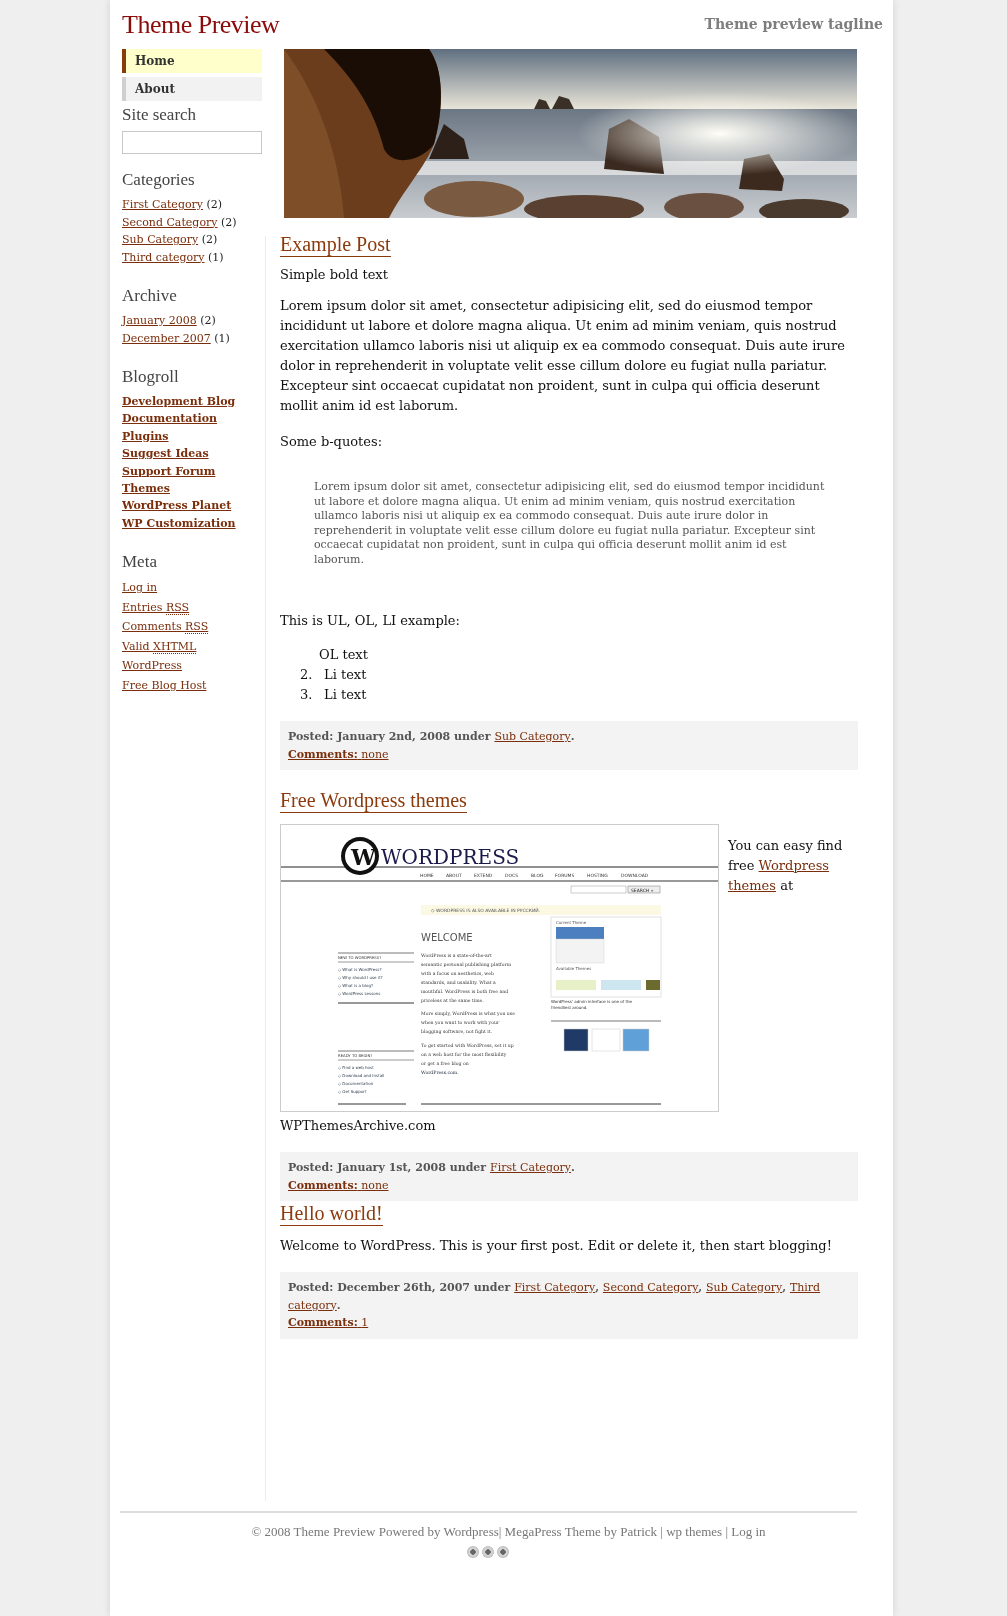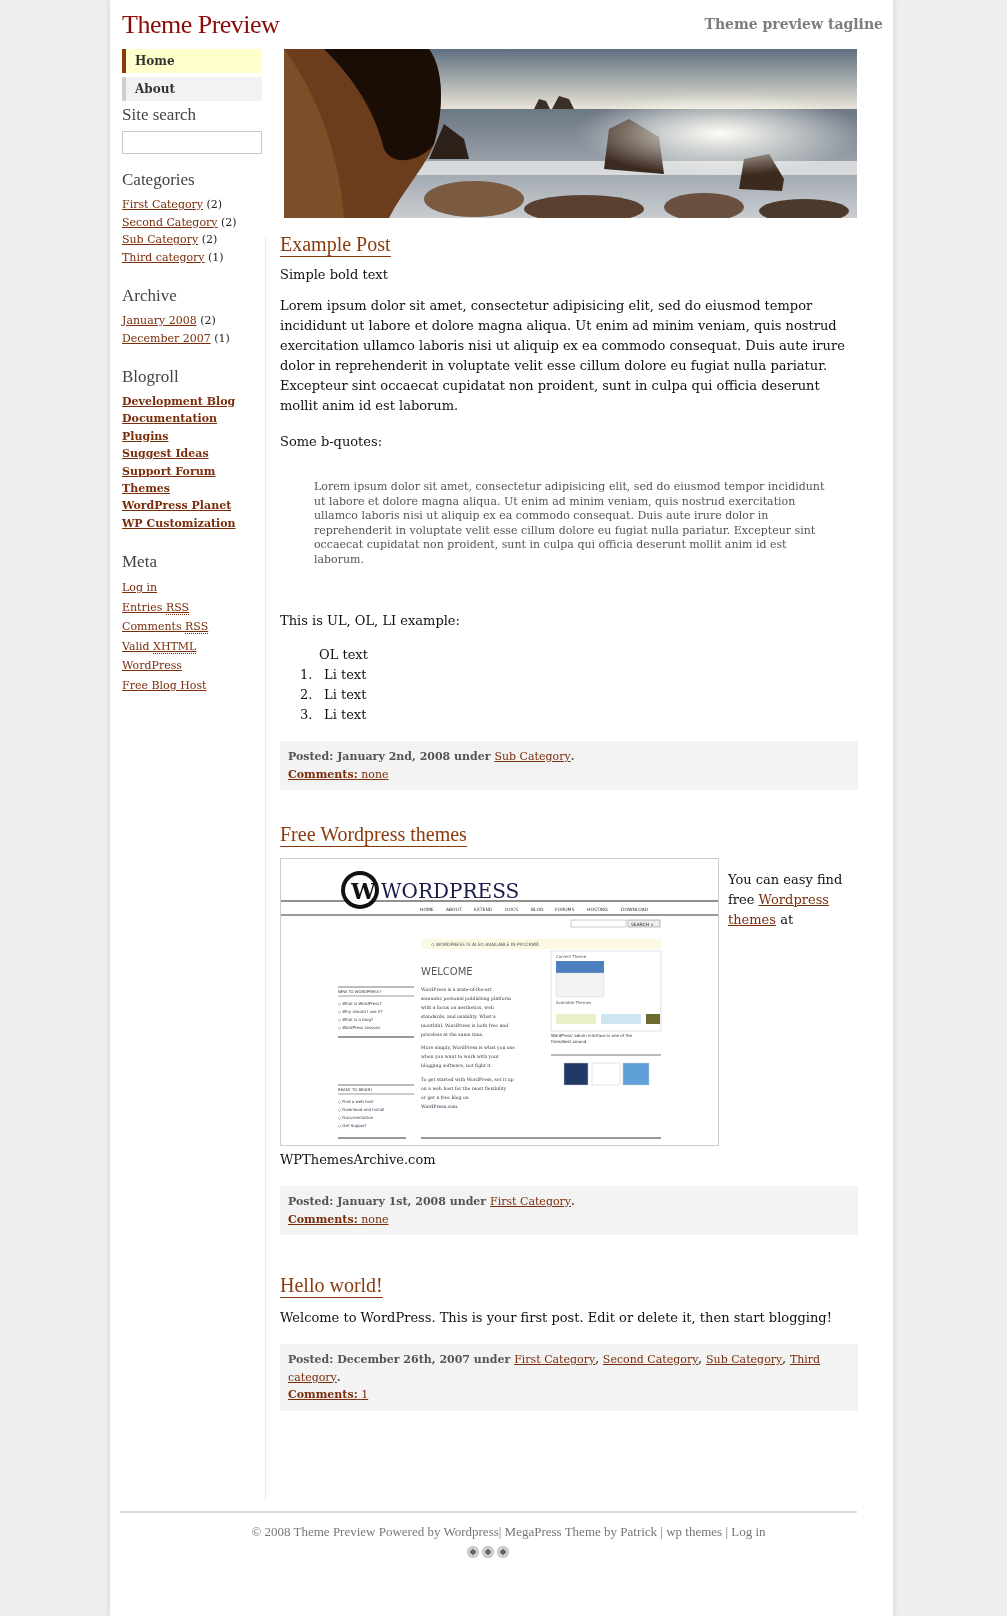--- a/index.html
+++ b/index.html
@@ -194,31 +194,30 @@
 
     <div class="post">
       <a class="post-title">Example Post</a>
       <div class="bold-line">Simple bold text</div>
       <p class="para">Lorem ipsum dolor sit amet, consectetur adipisicing elit, sed do eiusmod tempor incididunt ut labore et dolore magna aliqua. Ut enim ad minim veniam, quis nostrud exercitation ullamco laboris nisi ut aliquip ex ea commodo consequat. Duis aute irure dolor in reprehenderit in voluptate velit esse cillum dolore eu fugiat nulla pariatur. Excepteur sint occaecat cupidatat non proident, sunt in culpa qui officia deserunt mollit anim id est laborum.</p>
       <p class="para" style="margin-top:16px">Some b-quotes:</p>
       <blockquote class="bquote">Lorem ipsum dolor sit amet, consectetur adipisicing elit, sed do eiusmod tempor incididunt ut labore et dolore magna aliqua. Ut enim ad minim veniam, quis nostrud exercitation ullamco laboris nisi ut aliquip ex ea commodo consequat. Duis aute irure dolor in reprehenderit in voluptate velit esse cillum dolore eu fugiat nulla pariatur. Excepteur sint occaecat cupidatat non proident, sunt in culpa qui officia deserunt mollit anim id est laborum.</blockquote>
       <p class="para" style="margin-top:44px">This is UL, OL, LI example:</p>
       <div class="ul-ex" style="margin-top:14px">
         <div class="ol">OL text</div>
-        <div class="li"><span class="num">1.</span><span>Li text</span></div>
         <div class="li"><span class="num">2.</span><span>Li text</span></div>
         <div class="li"><span class="num">3.</span><span>Li text</span></div>
       </div>
       <div class="postmeta" style="margin-top:16px">
         <div><span>Posted: January 2nd, 2008 under</span> <a>Sub Category</a>.</div>
         <div><a><span class="cm">Comments:</span> <span>none</span></a></div>
       </div>
     </div>
 
-    <div class="post" style="margin-top:32px">
+    <div class="post" style="margin-top:18px">
       <a class="post-title">Free Wordpress themes</a>
       <div style="margin-top:11px; overflow:hidden">
         <div class="wp-shot">
           <svg width="439" height="288" viewBox="0 0 439 288" font-family="DejaVu Sans, sans-serif">
             <line x1="0" y1="42" x2="439" y2="42" stroke="#222" stroke-width="1"></line>
             <line x1="0" y1="56" x2="439" y2="56" stroke="#999" stroke-width="2"></line>
             <circle cx="79" cy="31" r="19" fill="#111"></circle>
             <circle cx="79" cy="31" r="15" fill="#fff"></circle>
             <text x="70" y="40" font-size="22" font-family="DejaVu Serif, serif" font-weight="bold" fill="#111">W</text>
             <text x="100" y="39" font-size="20" font-family="DejaVu Serif, serif" fill="#1a1a4a">WORDPRESS</text>
@@ -296,21 +295,21 @@
           <span>at</span>
         </div>
       </div>
       <div class="para" style="margin-top:4px">WPThemesArchive.com</div>
       <div class="postmeta" style="margin-top:16px">
         <div><span>Posted: January 1st, 2008 under</span> <a>First Category</a>.</div>
         <div><a><span class="cm">Comments:</span> <span>none</span></a></div>
       </div>
     </div>
 
-    <div class="post" style="margin-top:38px">
+    <div class="post" style="">
       <a class="post-title">Hello world!</a>
       <p class="para" style="margin-top:10px">Welcome to WordPress. This is your first post. Edit or delete it, then start blogging!</p>
       <div class="postmeta" style="margin-top:16px">
         <div><span>Posted: December 26th, 2007 under</span> <a>First Category</a>, <a>Second Category</a>, <a>Sub Category</a>, <a>Third category</a>.</div>
         <div><a><span class="cm">Comments:</span> <span>1</span></a></div>
       </div>
     </div>
   </div>
 
   <div class="footer-rule"></div>

